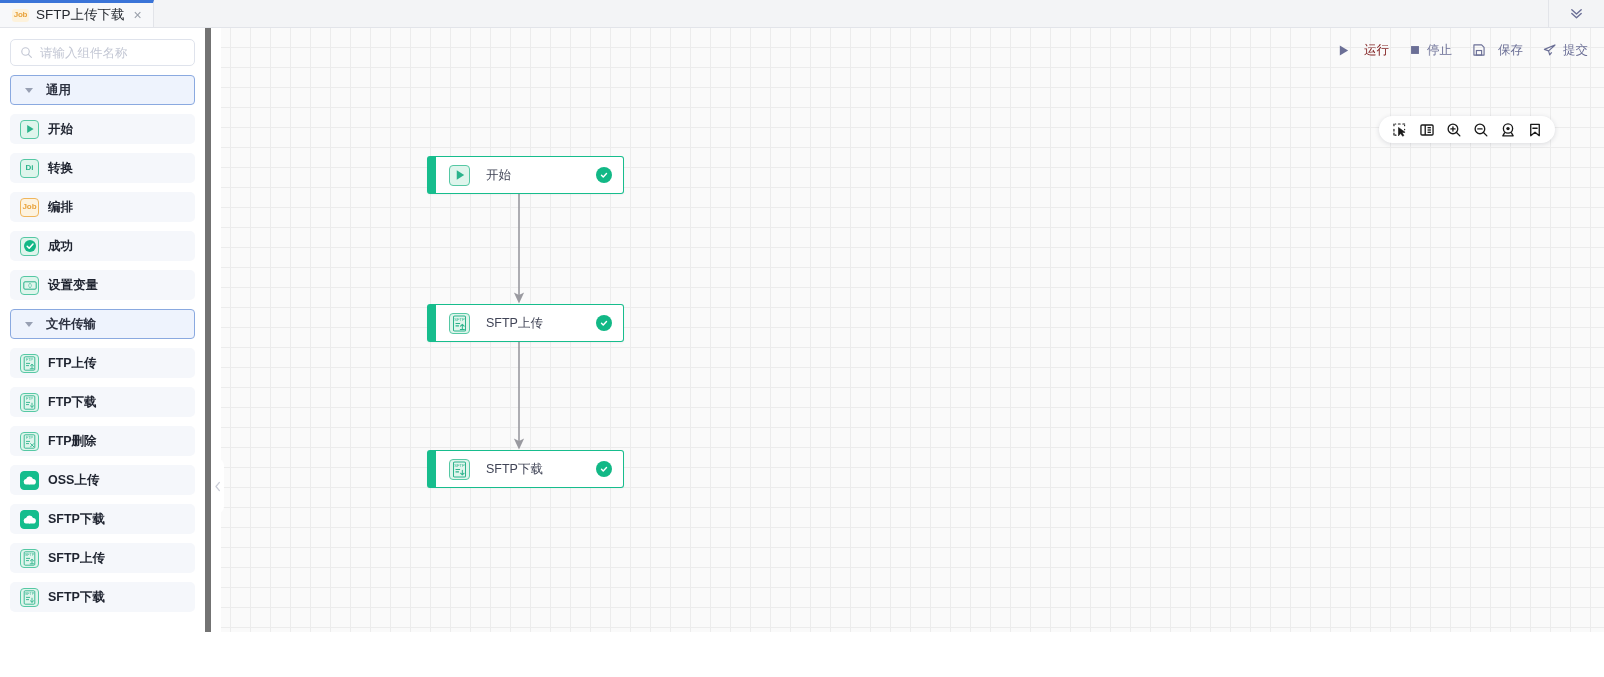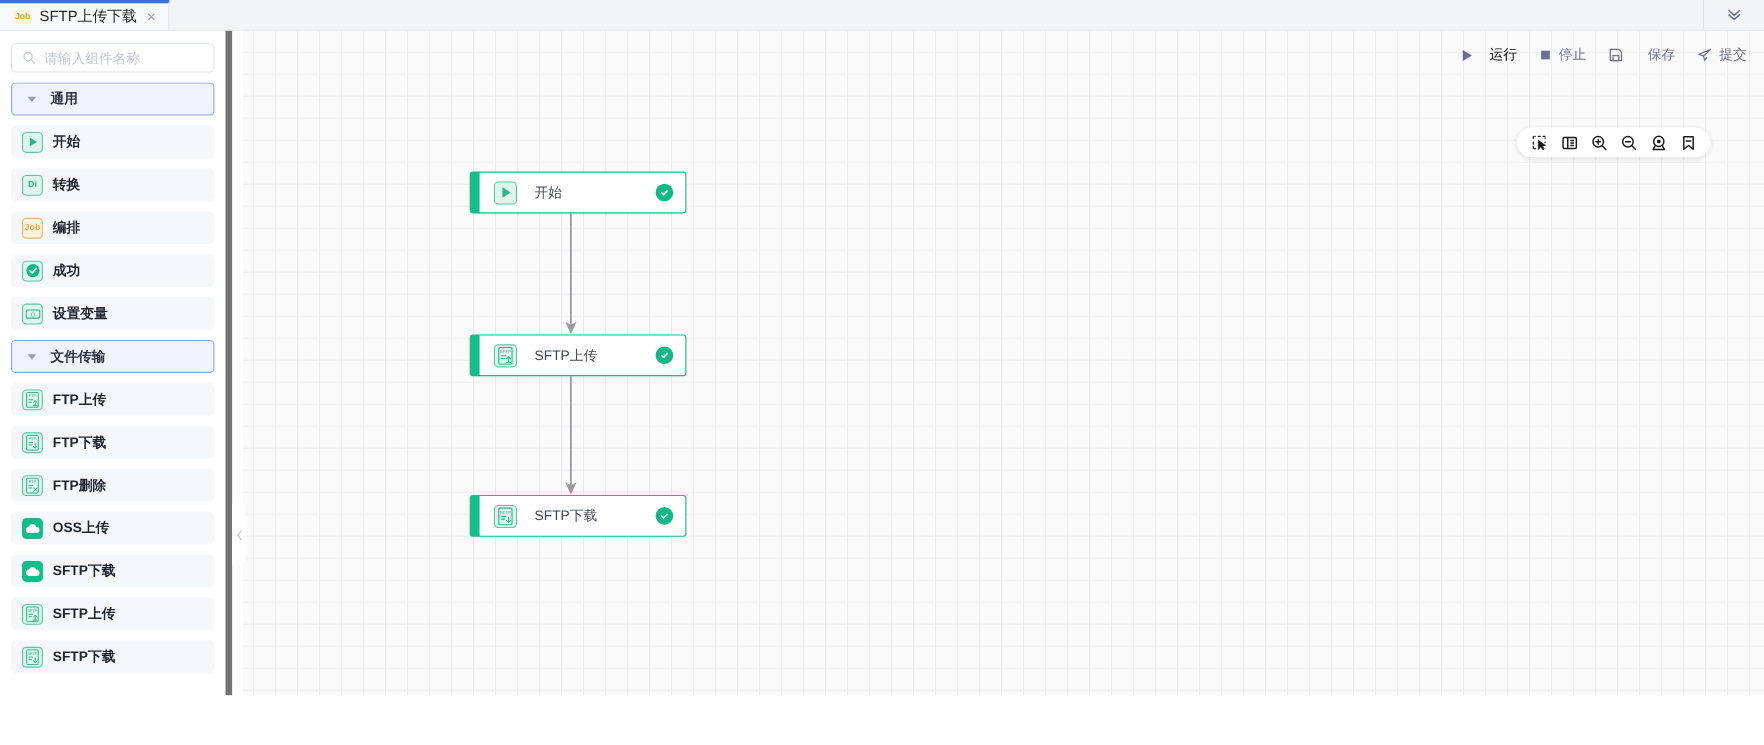--- a/index.html
+++ b/index.html
@@ -489,33 +489,33 @@
               <svg width="10" height="10" viewBox="0 0 12 12" fill="none" stroke="#fff" stroke-width="1.7" stroke-linecap="round" stroke-linejoin="round">
                 <polyline points="3,6.2 5.1,8.3 9,4.2"></polyline>
               </svg>
             </span>
           </div>
         </div>
     </div>
   </div>
 
   <div id="action-toolbar" style="position:absolute; top:38px; right:16px; height:24px; display:flex; align-items:center; gap:20px; z-index:8;">
-      <div style="display: flex; align-items: center; gap: 14px; cursor: pointer; font-size: 12.5px; color: #000000;">
+      <div style="display: flex; align-items: center; gap: 14px; cursor: pointer; font-size: 12.5px; color: #7f1d1d;">
         <svg width="13" height="13" viewBox="0 0 14 14">
           <path d="M3 1.6 L12 7 L3 12.4 Z" fill="#6b6f96"></path>
         </svg>
         <span>运行</span>
       </div>
       <div style="display: flex; align-items: center; gap: 6px; cursor: pointer; font-size: 12.5px; color: rgb(107, 111, 150);">
         <svg width="12" height="12" viewBox="0 0 14 14">
           <rect x="2.4" y="2.4" width="9.2" height="9.2" fill="#6b6f96"></rect>
         </svg>
         <span>停止</span>
       </div>
-      <div style="display: flex; align-items: center; gap: 22px; cursor: pointer; font-size: 12.5px; color: rgb(107, 111, 150);">
+      <div style="display: flex; align-items: center; gap: 12px; cursor: pointer; font-size: 12.5px; color: rgb(107, 111, 150);">
         <svg width="14" height="14" viewBox="0 0 16 16" fill="none" stroke="#6b6f96" stroke-width="1.3">
           <path d="M2.2 2.2 H11 L13.8 5 V13.8 H2.2 Z" stroke-linejoin="round"></path>
           <rect x="5" y="8.6" width="6" height="5.2"></rect>
         </svg>
         <span>保存</span>
       </div>
       <div style="display: flex; align-items: center; gap: 6px; cursor: pointer; font-size: 12.5px; color: rgb(107, 111, 150);">
         <svg width="14" height="14" viewBox="0 0 16 16" fill="none" stroke="#6b6f96" stroke-width="1.3">
           <path d="M14.2 2 L1.6 7.3 L6.4 9 L13.6 2.6" stroke-linejoin="round"></path>
           <path d="M6.4 9 L7.6 13.6 L10 10.6" stroke-linejoin="round"></path>

